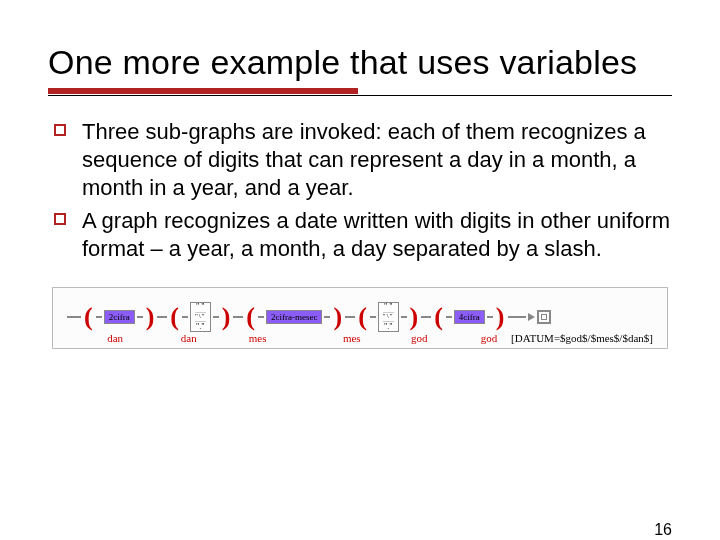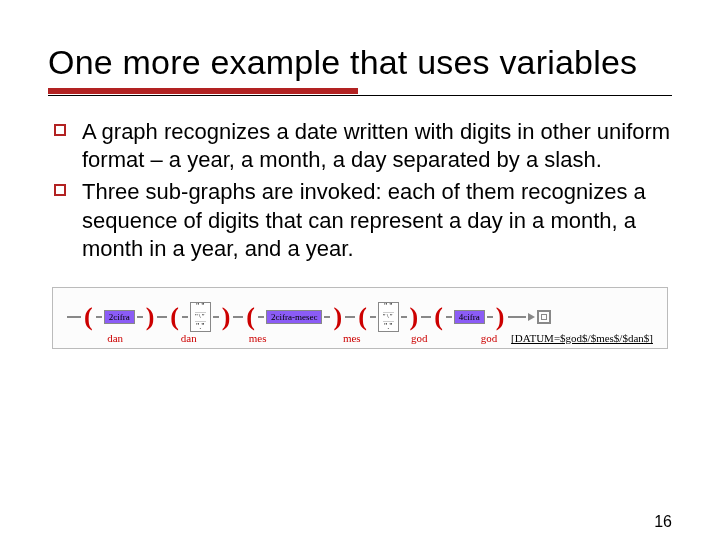--- a/index.html
+++ b/index.html
@@ -10,60 +10,60 @@
   .rule-red { height: 6px; width: 310px; background: #b22222; }
   .rule-thin { height: 1px; width: 100%; background: #000; margin-top: 1px; }
   .bullets { margin-top: 22px; font-size: 22px; line-height: 1.28; }
   .bullets li { list-style: none; position: relative; padding-left: 34px; margin-bottom: 4px; }
   .bullet-box { position: absolute; left: 6px; top: 6px; width: 12px; height: 12px; border: 2px solid #b22222; background: #fff; }
 
   .diagram { margin: 24px 4px 0 4px; border: 1px solid #bbb; background: #fcfcfc; padding: 14px 14px 4px 14px; }
   .row-vis { display: flex; align-items: center; gap: 2px; font-size: 10px; }
   .row-lbl { display: flex; align-items: flex-start; gap: 8px; font-size: 10px; margin-top: 0px; }
   .row-lbl .lbl { color: #c00; font-family: "Times New Roman", serif; font-size: 11px; }
-  .row-lbl .final { color: #000; font-family: "Times New Roman", serif; font-size: 11px; white-space: nowrap; text-decoration: underline; }
+  .row-lbl .final { color: #000; font-family: "Times New Roman", serif; font-size: 11px; white-space: nowrap; }
 
   .conn { height: 2px; background: #888; flex: 0 0 auto; }
   .w10 { width: 10px; } .w14 { width: 14px; } .w18 { width: 18px; } .w6 { width: 6px; }
 
   .brace { font-family: "Times New Roman", serif; font-size: 26px; color: #c00; font-weight: bold; line-height: 0.6; padding: 0 1px; }
 
   .node-sub { border: 1px solid #888; background: #8b5cf6; padding: 1px 4px; font-family: "Times New Roman", serif; font-size: 9px; white-space: nowrap; }
 
   .node-alt { border: 1px solid #888; background: #fff; padding: 0 4px; font-family: "Times New Roman", serif; font-size: 8px; line-height: 1.05; text-align: center; }
   .node-alt .mid { border-top: 1px solid #ccc; border-bottom: 1px solid #ccc; margin: 1px 0; padding: 0 0; font-size: 7px; letter-spacing: 1px; }
 
   .arrowhead { width: 0; height: 0; border-top: 4px solid transparent; border-bottom: 4px solid transparent; border-left: 7px solid #888; }
 
   .terminal { width: 14px; height: 14px; border: 2px solid #888; display: flex; align-items: center; justify-content: center; }
   .terminal-inner { width: 6px; height: 6px; border: 1px solid #888; }
 
-  .pagenum { position: absolute; right: 48px; bottom: 28px; font-size: 16px; }
+  .pagenum { position: absolute; right: 48px; bottom: 20px; font-size: 16px; }
 
   
   .sp { display: inline-block; }
 </style>
 </head>
 <body>
 
 <div class="slide">
   <h1 class="title">One more example that uses variables</h1>
   <div class="rule-wrap">
     <div class="rule-red"></div>
     <div class="rule-thin"></div>
   </div>
 
   <ul class="bullets">
     <li>
       <span class="bullet-box"></span>
-      <span>A graph recognizes a date written with digits in other uniform format – a year, a month, a day separated by a slash.</span>
+      <span>Three sub-graphs are invoked: each of them recognizes a sequence of digits that can represent a day in a month, a month in a year, and a year.</span>
     </li>
     <li>
       <span class="bullet-box"></span>
-      <span>Three sub-graphs are invoked: each of them recognizes a sequence of digits that can represent a day in a month, a month in a year, and a year.</span>
+      <span>A graph recognizes a date written with digits in other uniform format – a year, a month, a day separated by a slash.</span>
     </li>
   </ul>
 
   <div class="diagram">
     <div class="row-vis">
       <div class="conn w14"></div>
       <span class="brace">(</span>
       <div class="conn w6"></div>
       <div class="node-sub">2cifra</div>
       <div class="conn w6"></div>

